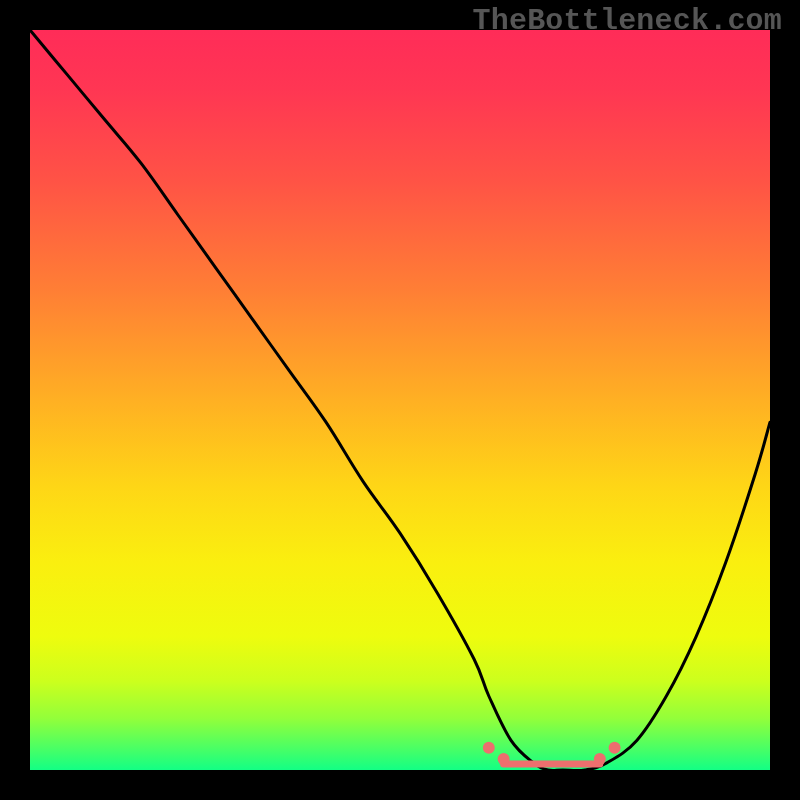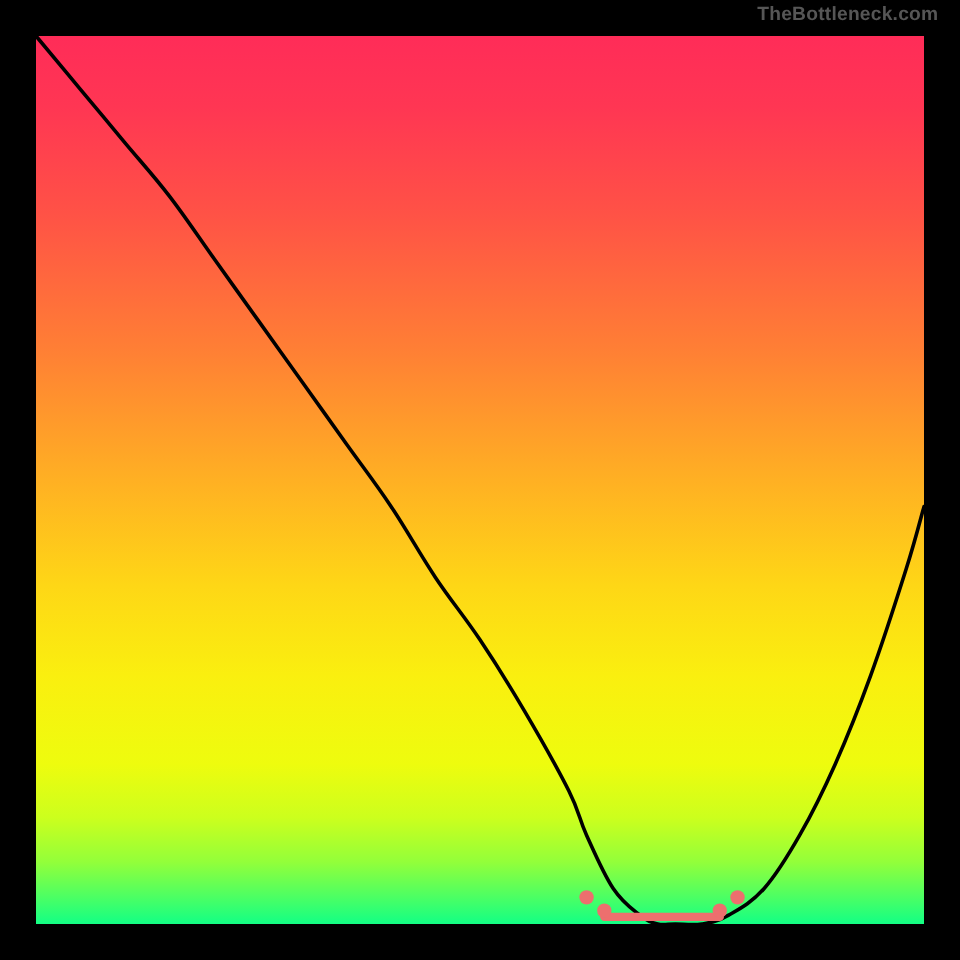--- a/index.html
+++ b/index.html
@@ -15,22 +15,22 @@
     left: 0;
     top: 0;
     width: 800px;
     height: 800px;
     background: #000;
   }
   .watermark {
     position: absolute;
     top: 4px;
     right: 18px;
-    font-family: Liberation Sans, sans-serif;
-    font-size: 16px;
+    font-family: Liberation Mono, monospace;
+    font-size: 30px;
     font-weight: 600;
     color: #565656;
     letter-spacing: 0.2px;
   }
   svg {
     position: absolute;
     left: 0;
     top: 0;
   }
 </style>

